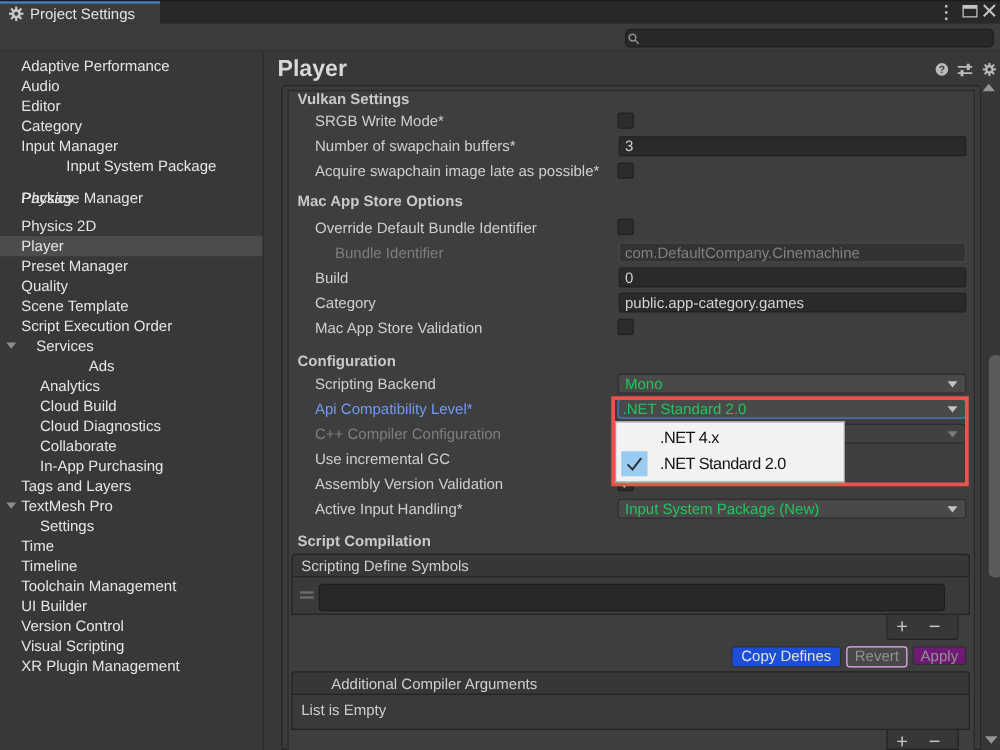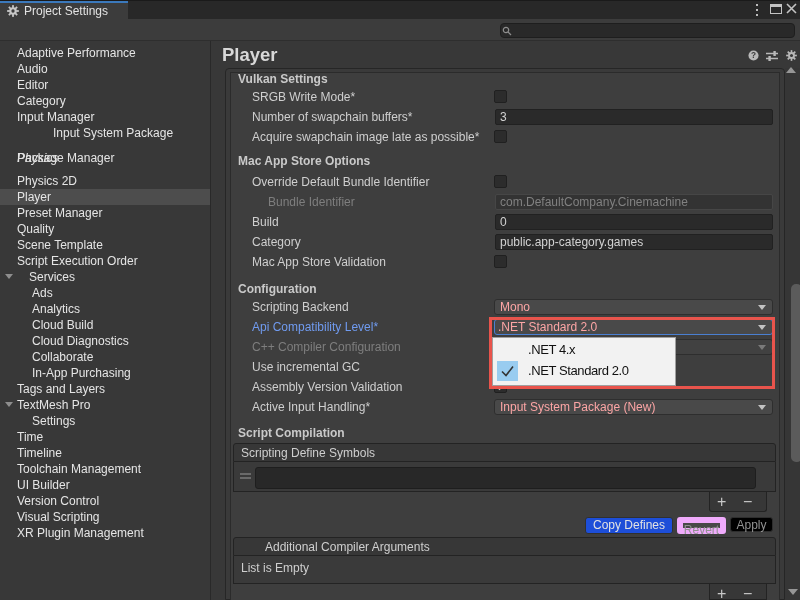--- a/index.html
+++ b/index.html
@@ -3,21 +3,21 @@
 <meta charset="utf-8">
 <style>
 * { margin:0; padding:0; box-sizing:border-box; }
 html,body { width:800px; height:600px; overflow:hidden; }
 body { font-family:"Liberation Sans", sans-serif; background:#383838; position:relative; }
 .abs { position:absolute; }
 .lbl { position:absolute; font-size:12px; color:#cfcfcf; line-height:16px; height:16px; white-space:nowrap; }
 .hdr { position:absolute; font-size:12px; font-weight:bold; color:#c9c9c9; line-height:16px; height:16px; white-space:nowrap; }
 .cb { position:absolute; width:13px; height:13px; background:#2c2c2c; border:1px solid #202020; border-radius:2px; }
 .tf { position:absolute; left:495px; width:278px; height:16px; background:#2a2a2a; border:1px solid #212121; border-radius:2px; font-size:12px; color:#d2d2d2; line-height:14px; padding-left:4px; }
-.dd { position:absolute; left:494px; width:279px; height:16px; background:#494949; border:1px solid #2e2e2e; border-radius:3px; font-size:12px; color:#fca5a5; line-height:14px; padding-left:5px; }
+.dd { position:absolute; left:494px; width:279px; height:16px; background:#494949; border:1px solid #2e2e2e; border-radius:3px; font-size:12px; color:#22c55e; line-height:14px; padding-left:5px; }
 .dda { position:absolute; right:6px; top:5px; width:0; height:0; border-left:4.5px solid transparent; border-right:4.5px solid transparent; border-top:5px solid #c3c3c3; }
 .item { position:absolute; left:0; width:210px; height:16px; font-size:12px; color:#e5e5e5; line-height:16px; }
 .item span { padding-left:17px; display:block; }
 .item.ind span { padding-left:32px; }
 .tri { position:absolute; left:5px; top:5px; width:0; height:0; border-left:4.5px solid transparent; border-right:4.5px solid transparent; border-top:5.5px solid #8e8e8e; }
 </style>
 </head>
 <body>
 
 <div class="abs" style="left:0;top:0;width:800px;height:19px;background:#282828;"></div>
@@ -109,21 +109,21 @@
 <div class="item" style="top:237px;">
     <span>Scene Template</span>
   </div>
 <div class="item" style="top:253px;">
     <span>Script Execution Order</span>
   </div>
 <div class="item" style="top:269px;padding-left:12px;">
     <div class="tri"></div>
     <span>Services</span>
   </div>
-<div class="item ind" style="top:285px;">
+<div class="item ind" style="top:285px;padding-left:39px;">
     <span>Ads</span>
   </div>
 <div class="item ind" style="top:301px;">
     <span>Analytics</span>
   </div>
 <div class="item ind" style="top:317px;">
     <span>Cloud Build</span>
   </div>
 <div class="item ind" style="top:333px;">
     <span>Cloud Diagnostics</span>
@@ -263,22 +263,22 @@
 <div class="abs" style="left:233px;top:443px;width:543px;height:19px;background:#373737;border:1px solid #232323;border-radius:3px 3px 0 0;"></div>
 <div class="abs" style="left:241px;top:446px;font-size:12px;color:#cfcfcf;">Scripting Define Symbols</div>
 <div class="abs" style="left:233px;top:462px;width:543px;height:30px;background:#3a3a3a;border:1px solid #232323;border-top:none;"></div>
 <div class="abs" style="left:240px;top:473px;width:11px;height:2px;background:#6a6a6a;box-shadow:0 4px 0 #6a6a6a;"></div>
 <div class="abs" style="left:255px;top:467px;width:501px;height:22px;background:#282828;border:1px solid #1e1e1e;border-radius:3px;"></div>
 <div class="abs" style="left:709px;top:492px;width:58px;height:20px;background:#373737;border:1px solid #232323;border-top:none;border-radius:0 0 3px 3px;"></div>
 <div class="abs" style="left:717px;top:493px;font-size:16px;color:#c8c8c8;line-height:18px;">+</div>
 <div class="abs" style="left:743px;top:493px;font-size:16px;color:#c8c8c8;line-height:18px;">−</div>
 
 <div class="abs" style="left:585px;top:517px;width:88px;height:17px;background:#1d4ed8;border:1px solid #303030;border-radius:3px;font-size:12px;color:#e2e2e2;text-align:center;line-height:15px;">Copy Defines</div>
-<div class="abs" style="left:677px;top:517px;width:49px;height:17px;background:#484848;border:6px solid #f0abfc;border-radius:3px;font-size:12px;color:#929292;text-align:center;line-height:15px;">Revert</div>
-<div class="abs" style="left:730px;top:517px;width:43px;height:15px;background:#000000;border:1px solid #2e2e2e;border-radius:3px;font-size:12px;color:#929292;text-align:center;line-height:15px;">Apply</div>
+<div class="abs" style="left:677px;top:517px;width:49px;height:17px;background:#484848;border:1px solid #f0abfc;border-radius:3px;font-size:12px;color:#929292;text-align:center;line-height:15px;">Revert</div>
+<div class="abs" style="left:730px;top:517px;width:43px;height:15px;background:#701a75;border:1px solid #2e2e2e;border-radius:3px;font-size:12px;color:#929292;text-align:center;line-height:15px;">Apply</div>
 
 <div class="abs" style="left:233px;top:537px;width:543px;height:19px;background:#373737;border:1px solid #232323;border-radius:3px 3px 0 0;"></div>
 <div class="abs" style="left:241px;top:540px;font-size:12px;color:#cfcfcf;margin-left:24px;">Additional Compiler Arguments</div>
 <div class="abs" style="left:233px;top:556px;width:543px;height:28px;background:#3a3a3a;border:1px solid #232323;border-top:none;"></div>
 <div class="abs" style="left:241px;top:561px;font-size:12px;color:#cfcfcf;">List is Empty</div>
 <div class="abs" style="left:709px;top:584px;width:58px;height:16px;background:#373737;border:1px solid #232323;border-top:none;"></div>
 <div class="abs" style="left:717px;top:585px;font-size:16px;color:#c8c8c8;line-height:18px;">+</div>
 <div class="abs" style="left:743px;top:585px;font-size:16px;color:#c8c8c8;line-height:18px;">−</div>
 
 <div class="abs" style="left:785px;top:68px;width:15px;height:532px;background:#363636;"></div>

